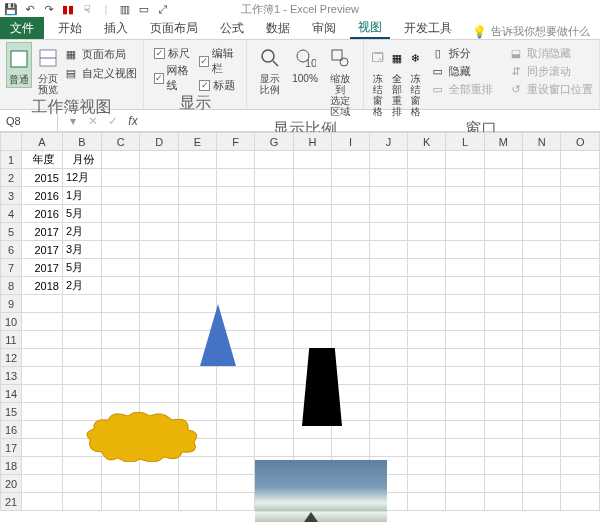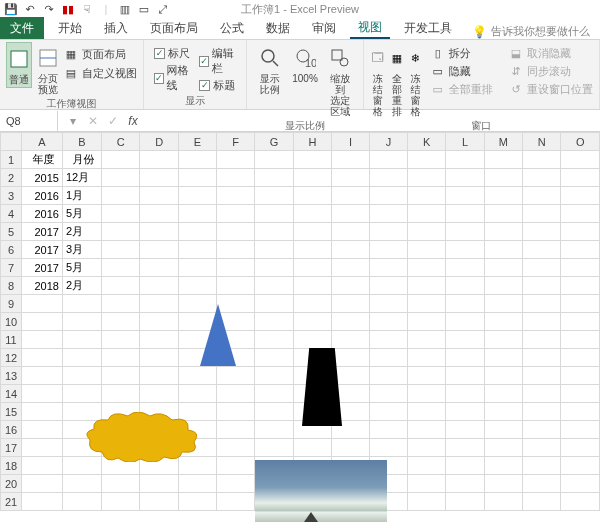--- a/index.html
+++ b/index.html
@@ -11,21 +11,21 @@
 
   .tabs { height: 22px; background: #fff; display: flex; align-items: flex-end; border-bottom: 1px solid #d4d4d4; gap: 6px; }
   .file-tab { background: #217346; color: #fff; padding: 3px 10px; height: 22px; display: flex; align-items: center; font-size: 12px; cursor: pointer;}
   .tab { padding: 3px 8px; height: 22px; display: flex; align-items: center; color: #444; font-size: 12px; cursor: pointer;}
   .tab.active { color: #0f766e; border-bottom: 2px solid #0c4a6e; }
   .tellme { margin-left: 6px; display: flex; align-items: center; gap: 4px; color: #888; font-size: 11px;}
   .bulb-icon { color: #b5a642; font-size: 12px;}
 
   .ribbon { height: 70px; background: #f3f3f3; border-bottom: 1px solid #d4d4d4; display: flex; }
   .ribbon-group { border-right: 1px solid #e0e0e0; padding: 2px 6px 0 6px; display: flex; flex-direction: column; justify-content: space-between; }
-  .group-label { text-align: center; font-size: 10px; color: #666; padding-bottom: 1px; }
+  .group-label { text-align: center; font-size: 16px; color: #666; padding-bottom: 1px; }
   .btn-col { display: flex; flex-direction: column; align-items: center; gap: 1px; padding: 2px 2px; cursor: pointer;}
   .btn-col .icn { height: 28px; display: flex; align-items: center; justify-content: center; }
   .btn-col .lbl { font-size: 10px; color: #444; text-align: center; line-height: 1.1; white-space: pre-line;}
   .btn-row { display: flex; gap: 4px; align-items: flex-start;}
   .checks { display: flex; flex-direction: column; gap: 2px; padding: 4px 4px 0 4px;}
   .check { display: flex; align-items: center; gap: 3px; font-size: 10px; color: #444; cursor: pointer;}
   .check-box { width: 11px; height: 11px; border: 1px solid #888; background: #fff; font-size: 9px; color: #217346; display: flex; align-items:center; justify-content:center; line-height:1;}
   .small-row { font-size: 10px; color: #444; display: flex; align-items: center; gap: 4px; padding: 1px 0; white-space: nowrap; cursor: pointer;}
   .small-icn { width: 14px; height: 12px; display: flex; align-items:center; justify-content:center;}
 

